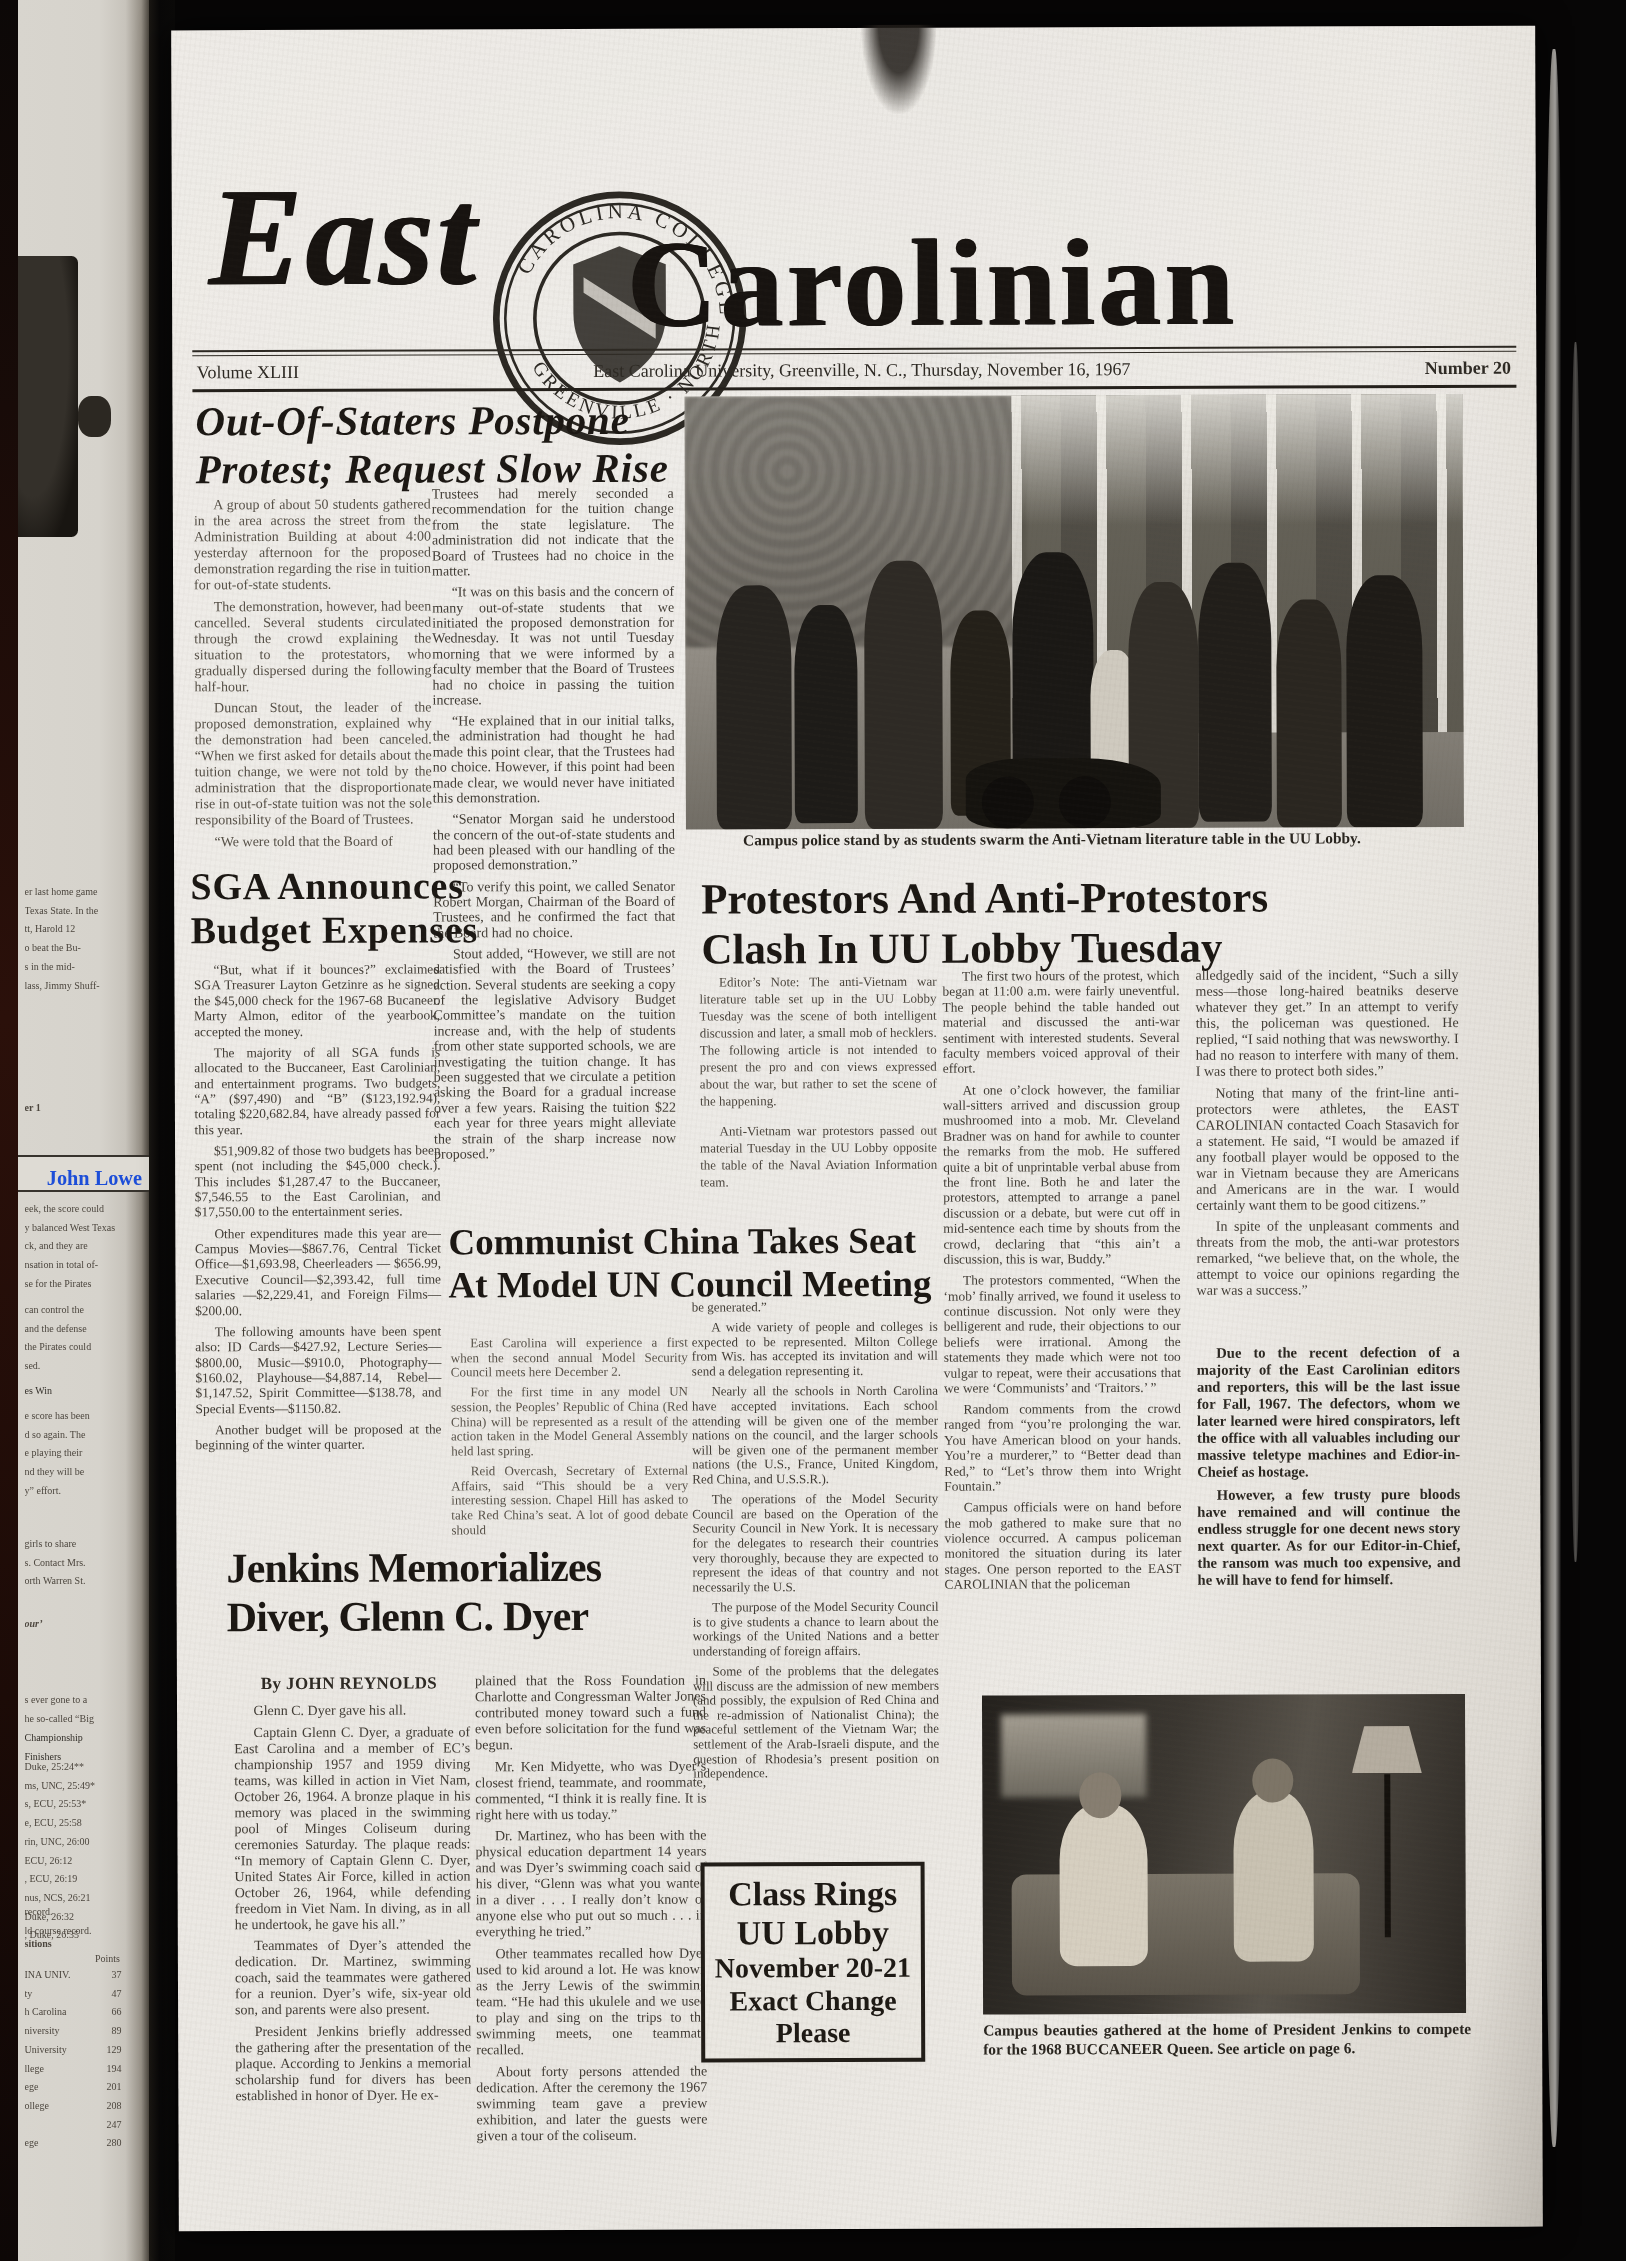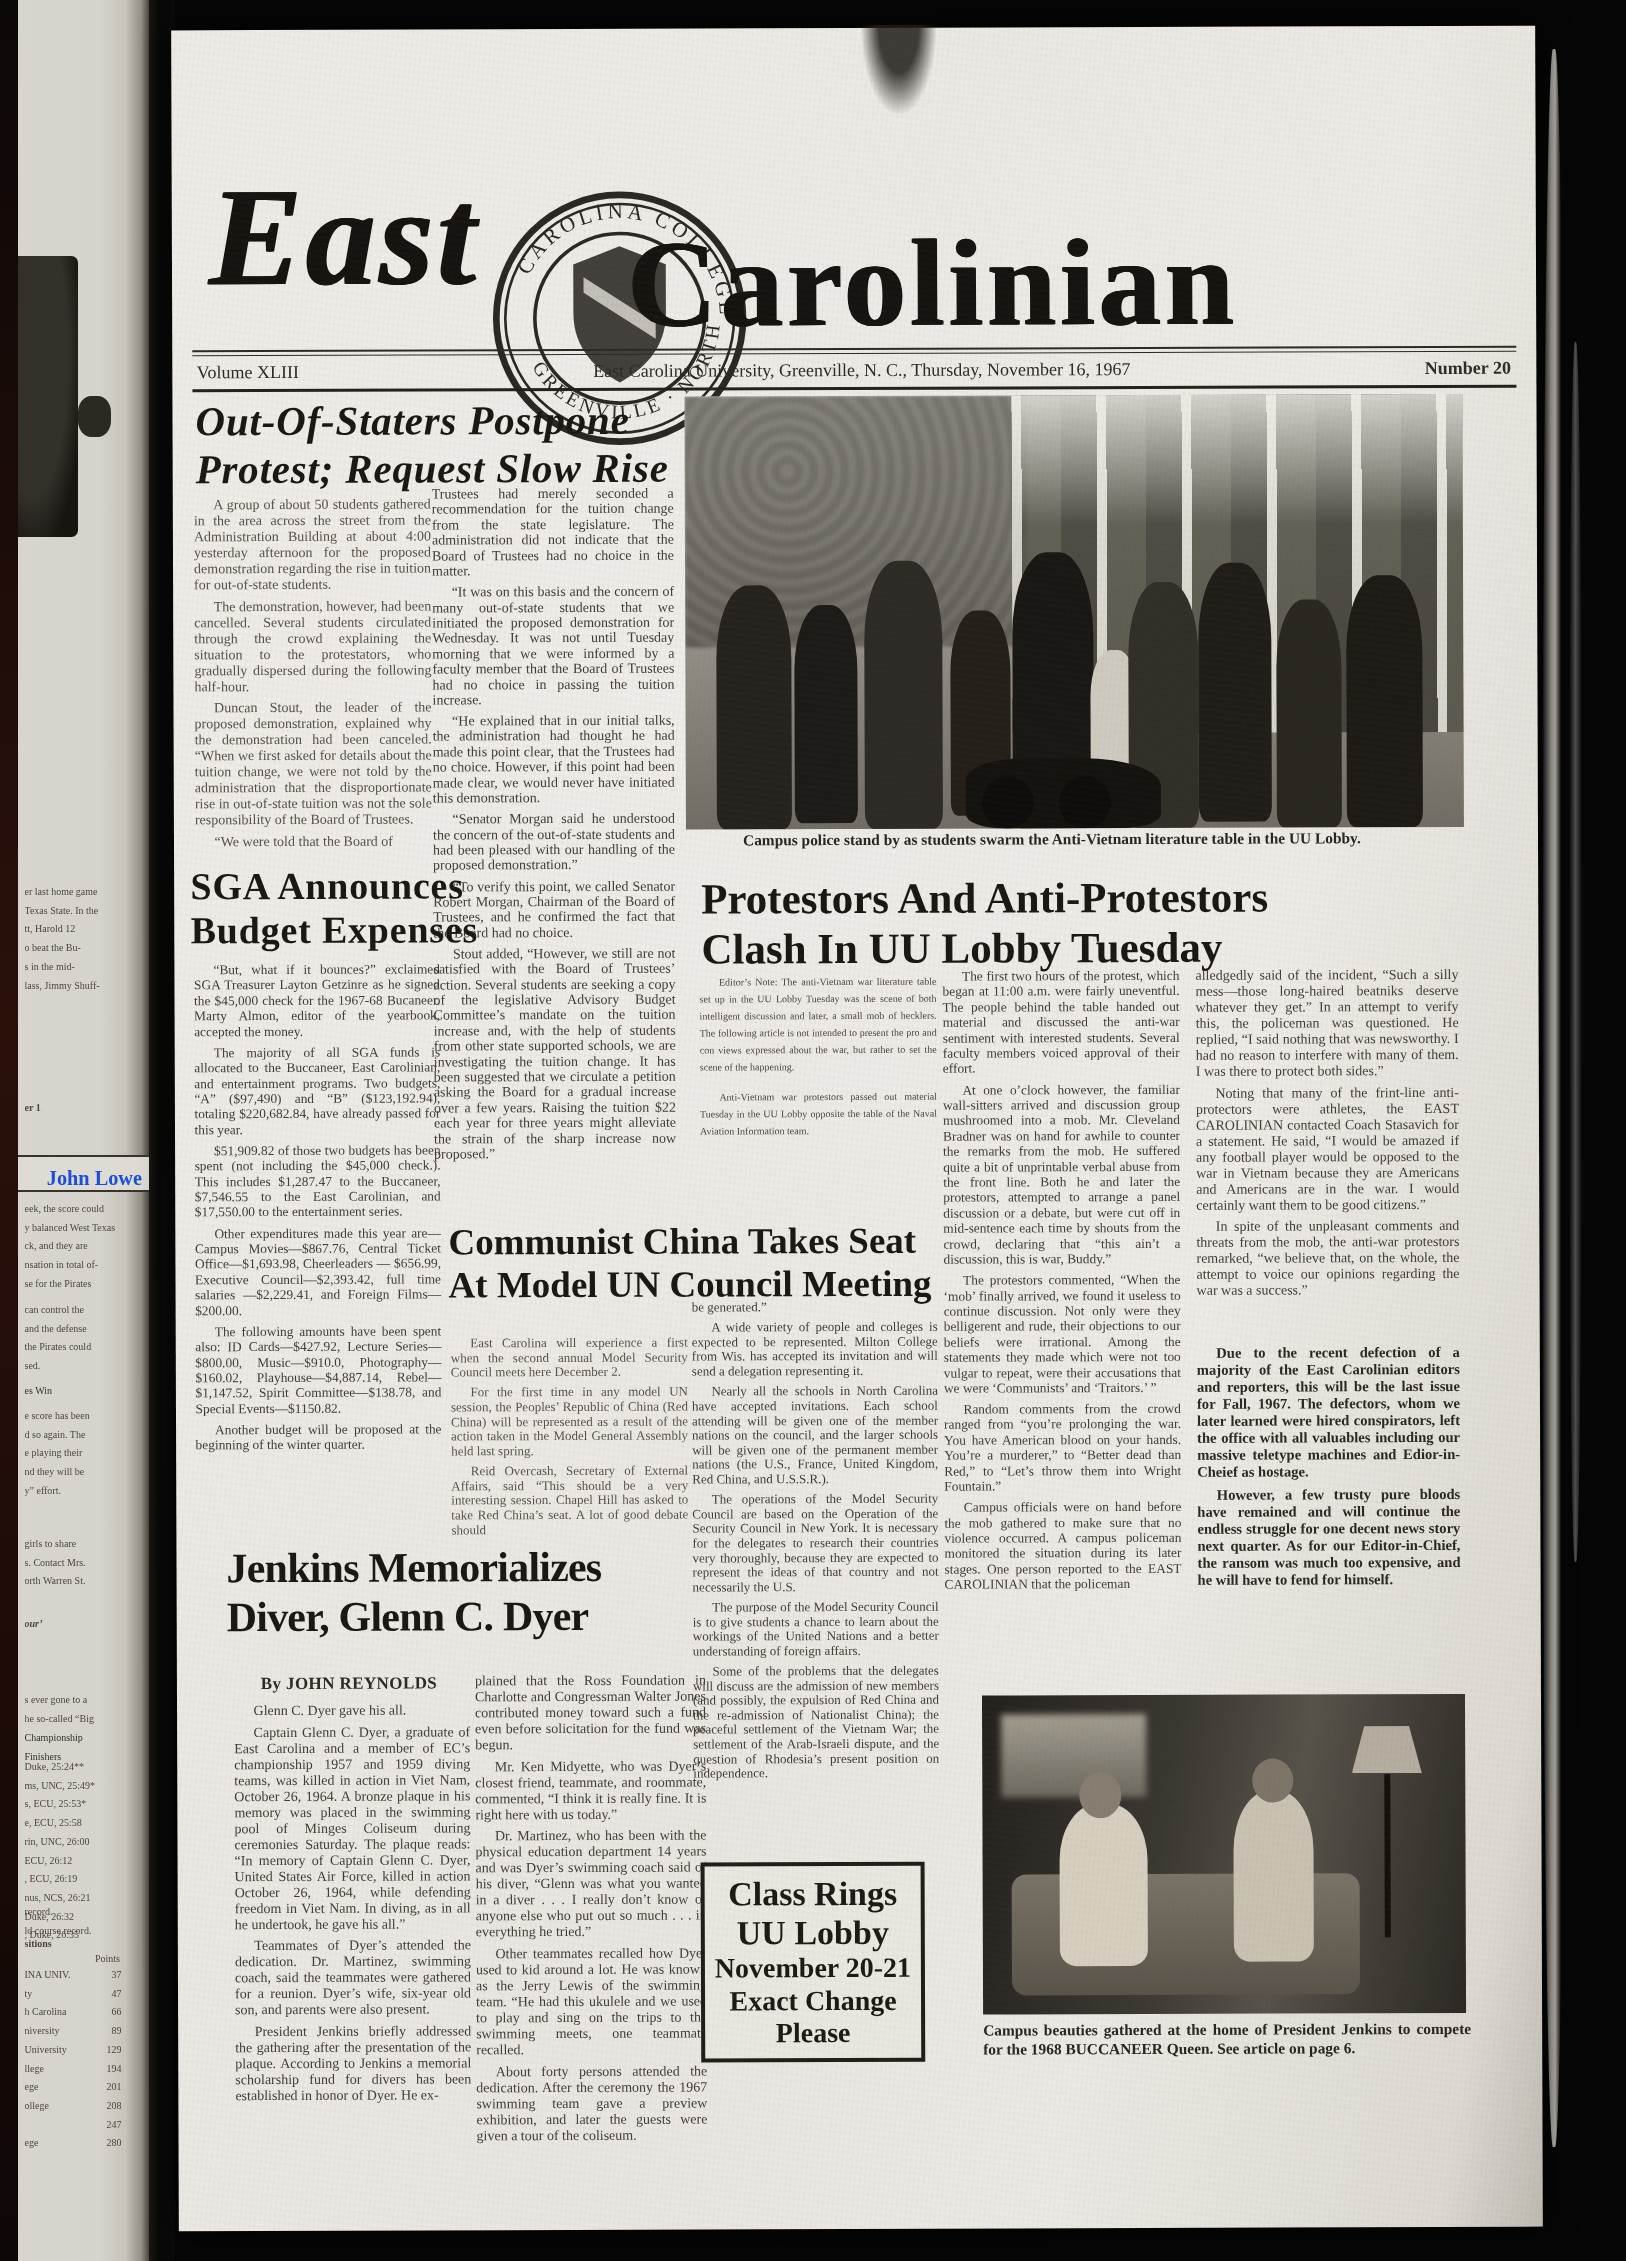--- a/index.html
+++ b/index.html
@@ -48,21 +48,21 @@
   #un-hl{left:273px;top:1192px;font-size:37px;}
   #jenkins-hl{left:50px;top:1514px;font-size:42px;letter-spacing:-0.8px;}
   
   .col{position:absolute;color:#413c35;}
   .par{text-align:justify;text-indent:19.5px;margin:0 0 5.7px 0;}
   .par.ni{text-indent:0;}
   .par.b{font-weight:bold;color:#2b2721;}
   #tuition-c1{left:21px;top:467px;width:237px;font-size:14px;line-height:16px;color:#575148;}
   #tuition-c2{left:259px;top:457px;width:242px;font-size:14px;line-height:15.4px;}
   #sga-col{left:19.5px;top:932px;width:246px;font-size:13.4px;line-height:15.4px;}
-  #clash-c1{left:525px;top:945px;width:237px;font-size:10px;line-height:17px;color:#4c463e;}
+  #clash-c1{left:525px;top:945px;width:237px;font-size:13px;line-height:17px;color:#4c463e;}
   #clash-c1 .par{margin-bottom:13px;}
   #clash-c2{left:768px;top:941px;width:237px;font-size:13.4px;line-height:15.4px;}
   #clash-c3{left:1021px;top:941px;width:263px;font-size:14px;line-height:16px;}
   #clash-c3 .boldblock{margin-top:46px;font-size:14.6px;line-height:17px;}
   #un-c1{left:275px;top:1283px;width:237px;font-size:13px;line-height:14.6px;color:#59534a;margin-top:24px;}
   #un-c2{left:516px;top:1272px;width:246px;font-size:13px;line-height:14.6px;}
   #jenkins-by{left:50px;top:1644px;width:244px;text-align:center;font-size:17px;
     font-weight:bold;color:#2e2a24;letter-spacing:0.4px;}
   #jenkins-c1{left:57px;top:1673px;width:236px;font-size:14px;line-height:16px;}
   #jenkins-c2{left:298px;top:1644px;width:231px;font-size:14px;line-height:16px;}

